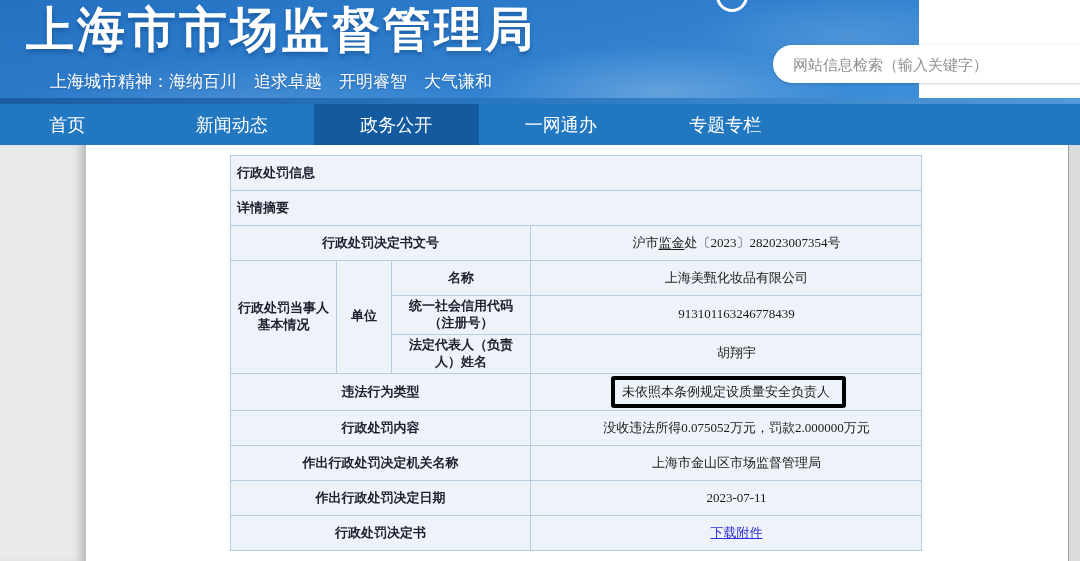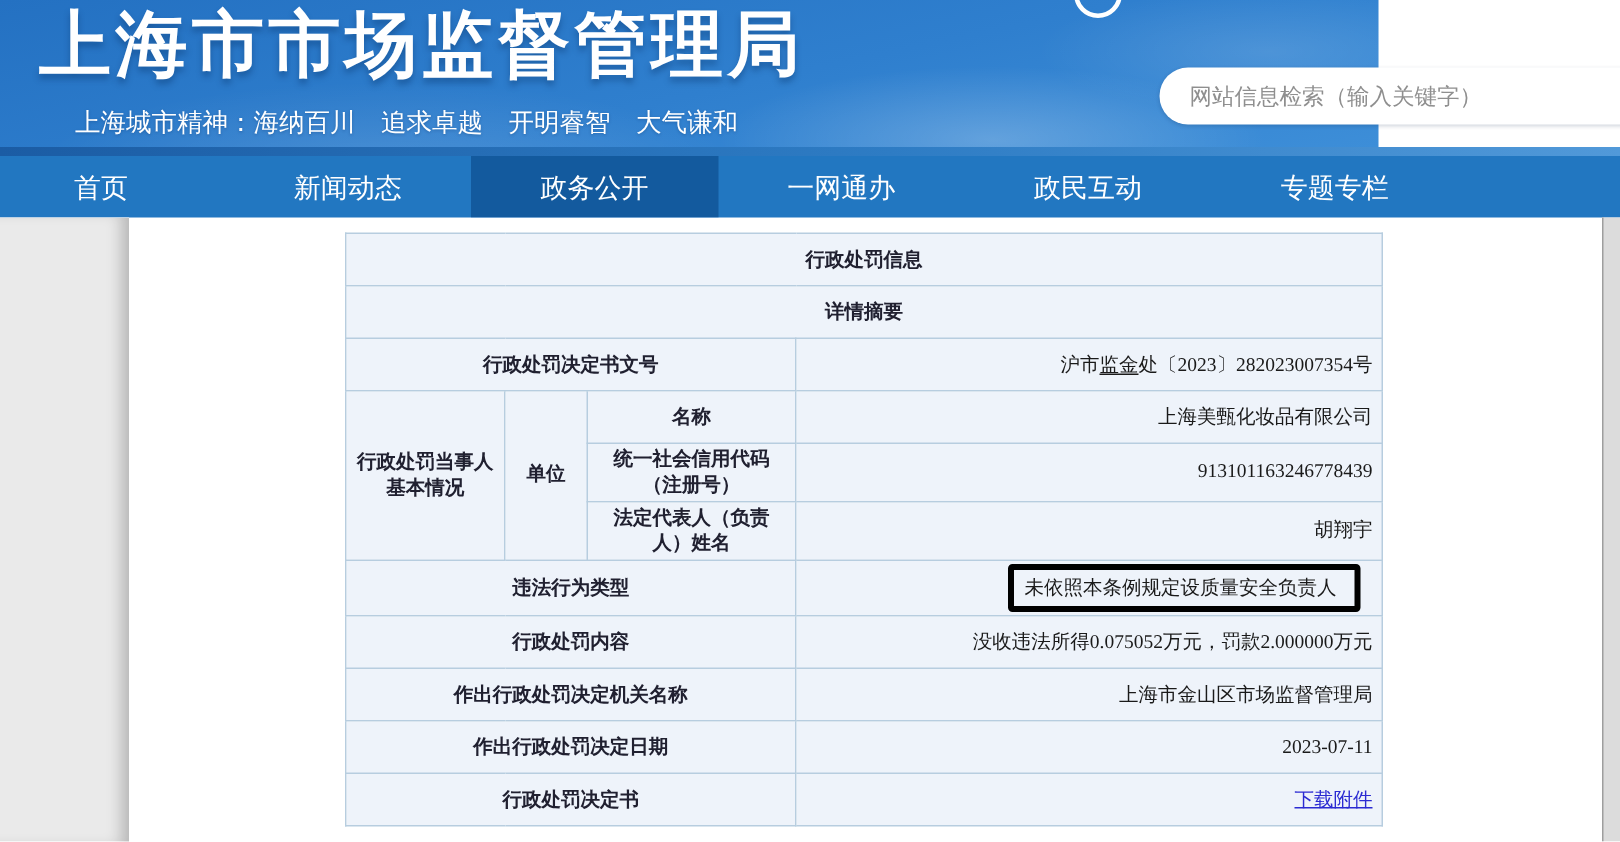--- a/index.html
+++ b/index.html
@@ -68,22 +68,22 @@
     position:absolute;left:230px;top:155px;width:691px;
     border-collapse:collapse;table-layout:fixed;
     font-family:"Liberation Serif",serif;
   }
   .penalty-table td{
     border:1px solid #b7cddf;background:#eef3fa;height:35px;
     font-size:13px;color:#1a1a1a;padding:2px 6px;line-height:1.3;
     vertical-align:middle;box-sizing:border-box;overflow:hidden;
   }
   .penalty-table td.label{text-align:center;font-weight:bold;color:#202030;}
-  .penalty-table td.value{text-align:right;padding-left:27px;}
-  .penalty-table td.thead{text-align:center;font-weight:bold;color:#202030;}
+  .penalty-table td.value{text-align:center;padding-left:27px;}
+  .penalty-table td.thead{font-weight:bold;color:#202030;}
   .hl-box{
     display:inline-block;position:relative;left:-8px;
     border:4px solid #000000;border-radius:3px;
     padding:4px 12px 4px 7px;background:transparent;
   }
   .u-mark{text-decoration:underline;text-underline-offset:2px;}
   .dl-link{color:#2b2bd2;text-decoration:underline;cursor:pointer;}
 </style>
 </head>
 <body>
@@ -96,21 +96,20 @@
     <input type="text" placeholder="网站信息检索（输入关键字）" style="">
   </div>
 </div>
 <div class="header-strip"></div>
 
 <div class="nav">
   <div class="nav-tab">首页</div>
   <div class="nav-tab">新闻动态</div>
   <div class="nav-tab active">政务公开</div>
   <div class="nav-tab">一网通办</div>
-  <div class="nav-tab">政民互动</div>
   <div class="nav-tab">专题专栏</div>
 </div>
 
 <div class="left-margin"></div>
 <div class="scrollbar"></div>
 
 <table class="penalty-table">
   <colgroup>
       <col style="width:106px">
       <col style="width:55px">

